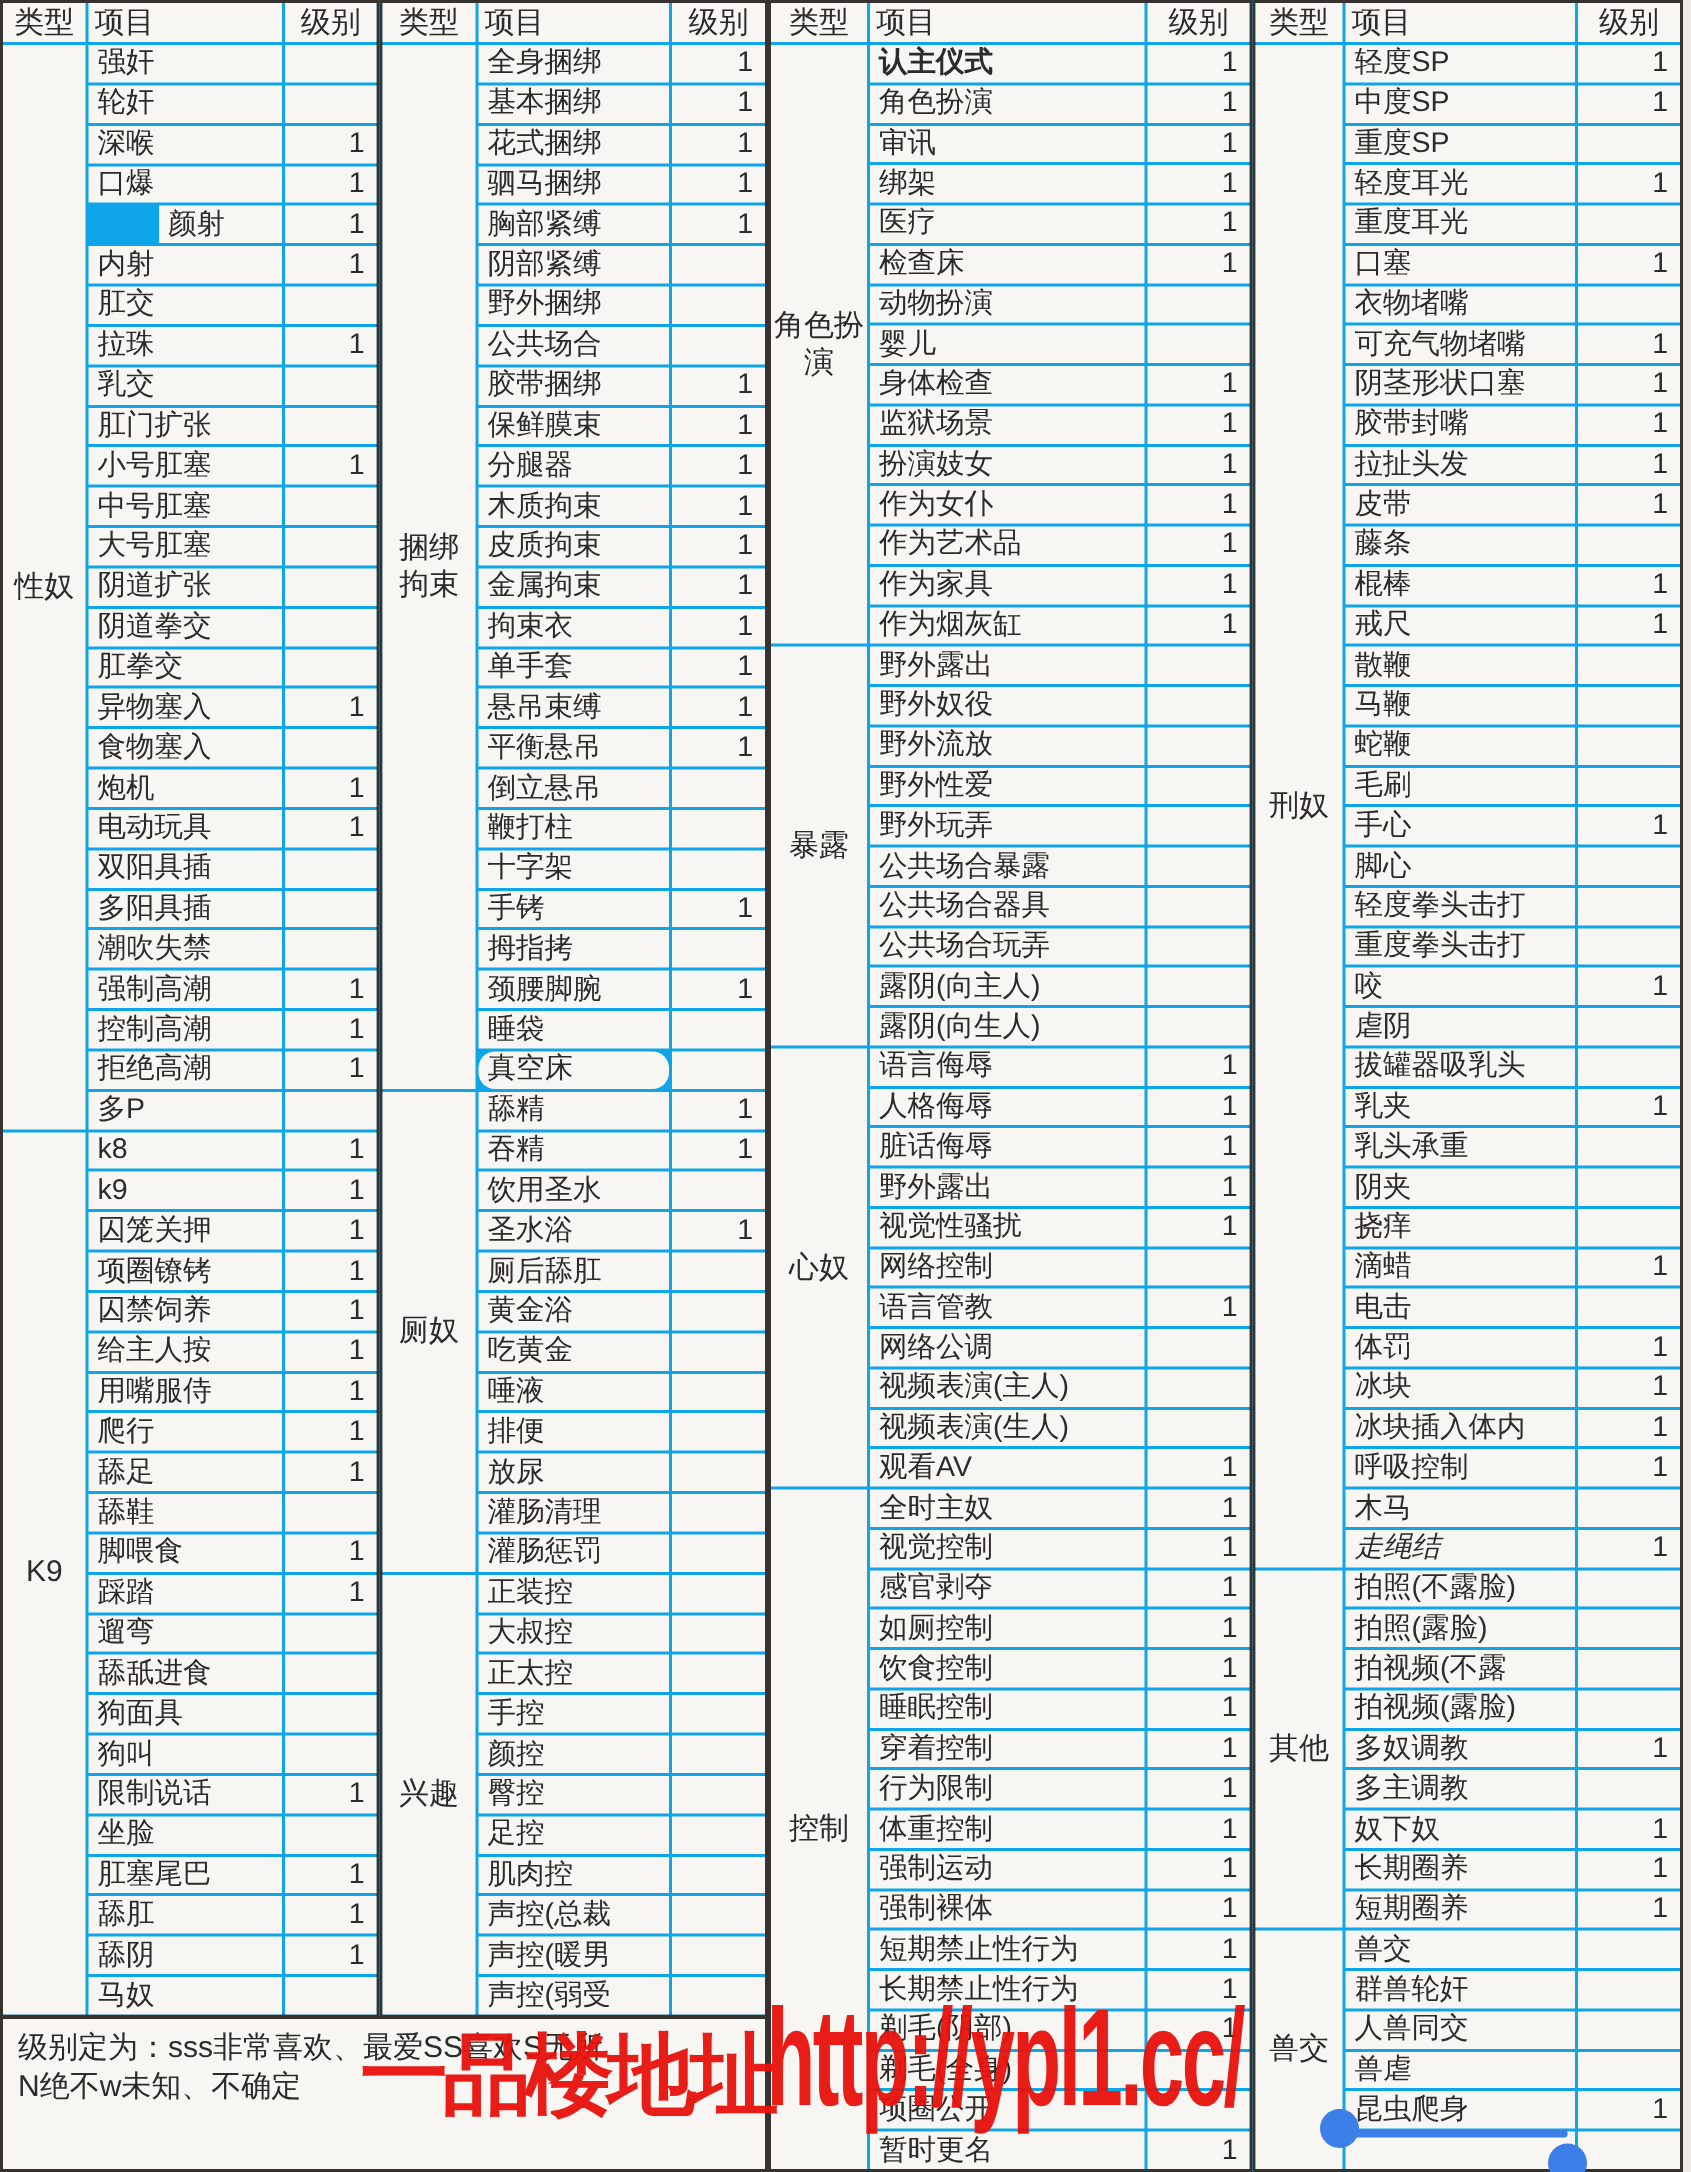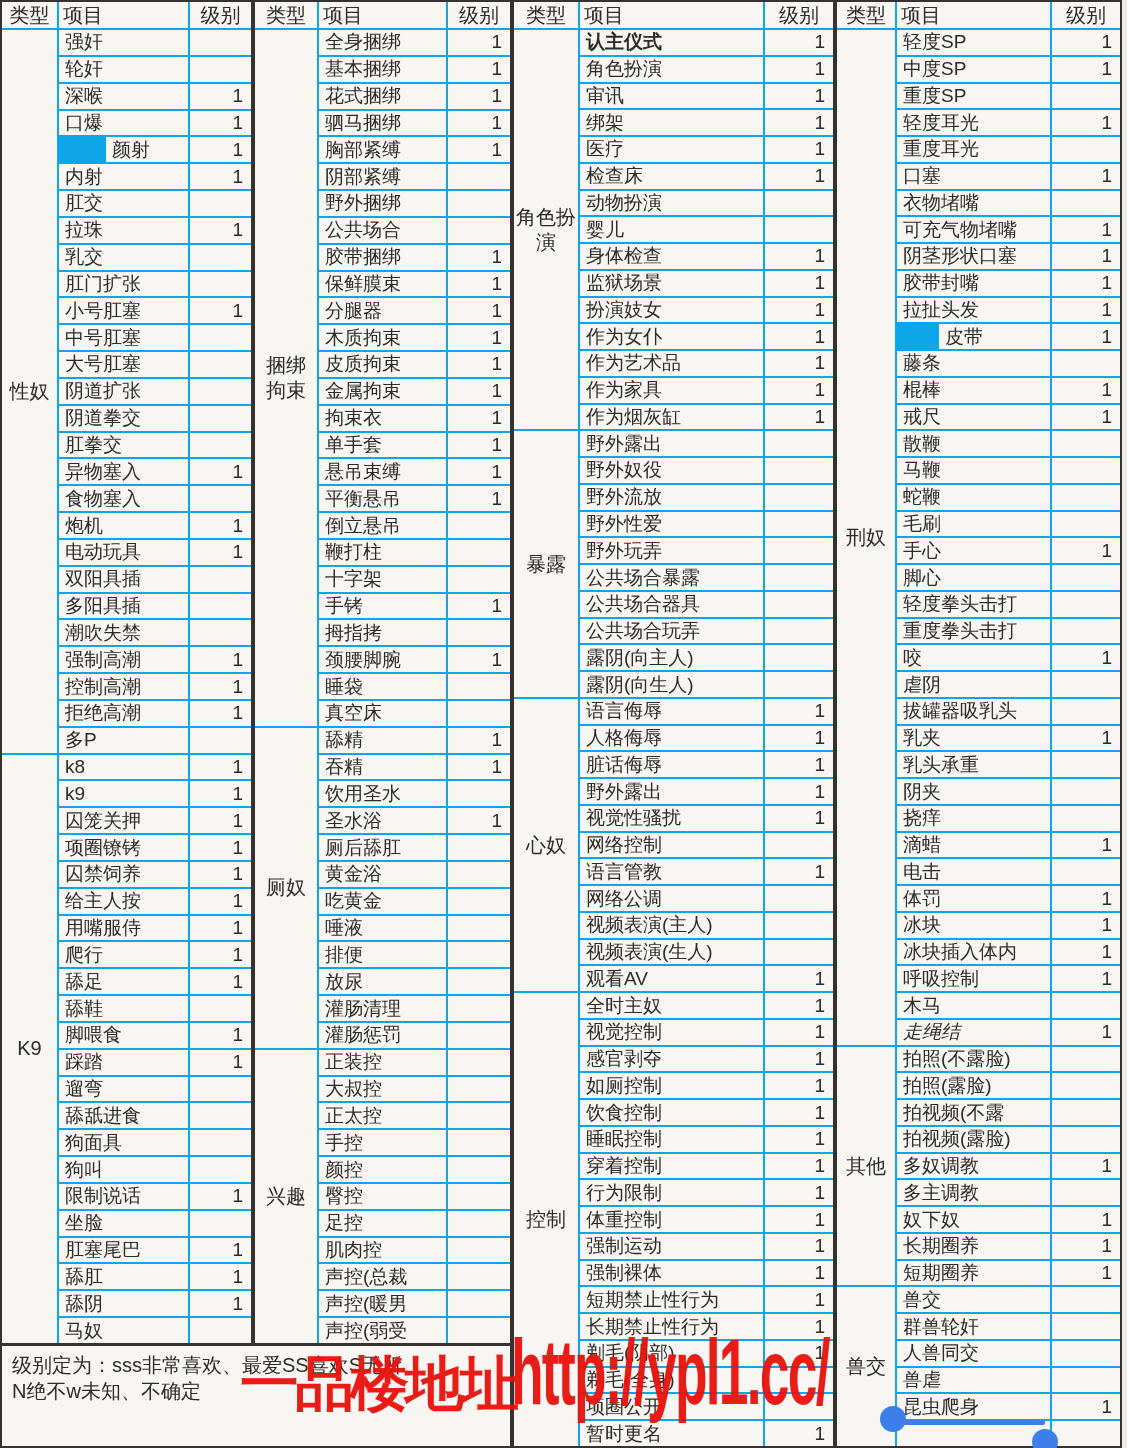--- a/index.html
+++ b/index.html
@@ -191,21 +191,21 @@
         <div class="cell icell" style="grid-area: 22 / 2;">十字架</div>
         <div class="cell lcell" style="grid-area: 22 / 3;"></div>
         <div class="cell icell" style="grid-area: 23 / 2;">手铐</div>
         <div class="cell lcell" style="grid-area: 23 / 3;">1</div>
         <div class="cell icell" style="grid-area: 24 / 2;">拇指拷</div>
         <div class="cell lcell" style="grid-area: 24 / 3;"></div>
         <div class="cell icell" style="grid-area: 25 / 2;">颈腰脚腕</div>
         <div class="cell lcell" style="grid-area: 25 / 3;">1</div>
         <div class="cell icell" style="grid-area: 26 / 2;">睡袋</div>
         <div class="cell lcell" style="grid-area: 26 / 3;"></div>
-        <div class="cell icell" style="grid-area: 27 / 2;">真空床</div>
+        <div class="cell icell" style="grid-area: 27 / 2; border-radius: 11px;">真空床</div>
         <div class="cell lcell" style="grid-area: 27 / 3;"></div>
         <div class="cell tcell" style="grid-area: 28 / 1 / span 12;">厕奴</div>
         <div class="cell icell" style="grid-area: 28 / 2;">舔精</div>
         <div class="cell lcell" style="grid-area: 28 / 3;">1</div>
         <div class="cell icell" style="grid-area: 29 / 2;">吞精</div>
         <div class="cell lcell" style="grid-area: 29 / 3;">1</div>
         <div class="cell icell" style="grid-area: 30 / 2;">饮用圣水</div>
         <div class="cell lcell" style="grid-area: 30 / 3;"></div>
         <div class="cell icell" style="grid-area: 31 / 2;">圣水浴</div>
         <div class="cell lcell" style="grid-area: 31 / 3;">1</div>
@@ -384,21 +384,21 @@
         <div class="cell icell" style="grid-area: 8 / 2;">衣物堵嘴</div>
         <div class="cell lcell" style="grid-area: 8 / 3;"></div>
         <div class="cell icell" style="grid-area: 9 / 2;">可充气物堵嘴</div>
         <div class="cell lcell" style="grid-area: 9 / 3;">1</div>
         <div class="cell icell" style="grid-area: 10 / 2;">阴茎形状口塞</div>
         <div class="cell lcell" style="grid-area: 10 / 3;">1</div>
         <div class="cell icell" style="grid-area: 11 / 2;">胶带封嘴</div>
         <div class="cell lcell" style="grid-area: 11 / 3;">1</div>
         <div class="cell icell" style="grid-area: 12 / 2;">拉扯头发</div>
         <div class="cell lcell" style="grid-area: 12 / 3;">1</div>
-        <div class="cell icell" style="grid-area: 13 / 2; margin-left: 42px;">皮带</div>
+        <div class="cell icell" style="grid-area: 13 / 2;">皮带</div>
         <div class="cell lcell" style="grid-area: 13 / 3;">1</div>
         <div class="cell icell" style="grid-area: 14 / 2;">藤条</div>
         <div class="cell lcell" style="grid-area: 14 / 3;"></div>
         <div class="cell icell" style="grid-area: 15 / 2;">棍棒</div>
         <div class="cell lcell" style="grid-area: 15 / 3;">1</div>
         <div class="cell icell" style="grid-area: 16 / 2;">戒尺</div>
         <div class="cell lcell" style="grid-area: 16 / 3;">1</div>
         <div class="cell icell" style="grid-area: 17 / 2;">散鞭</div>
         <div class="cell lcell" style="grid-area: 17 / 3;"></div>
         <div class="cell icell" style="grid-area: 18 / 2;">马鞭</div>

